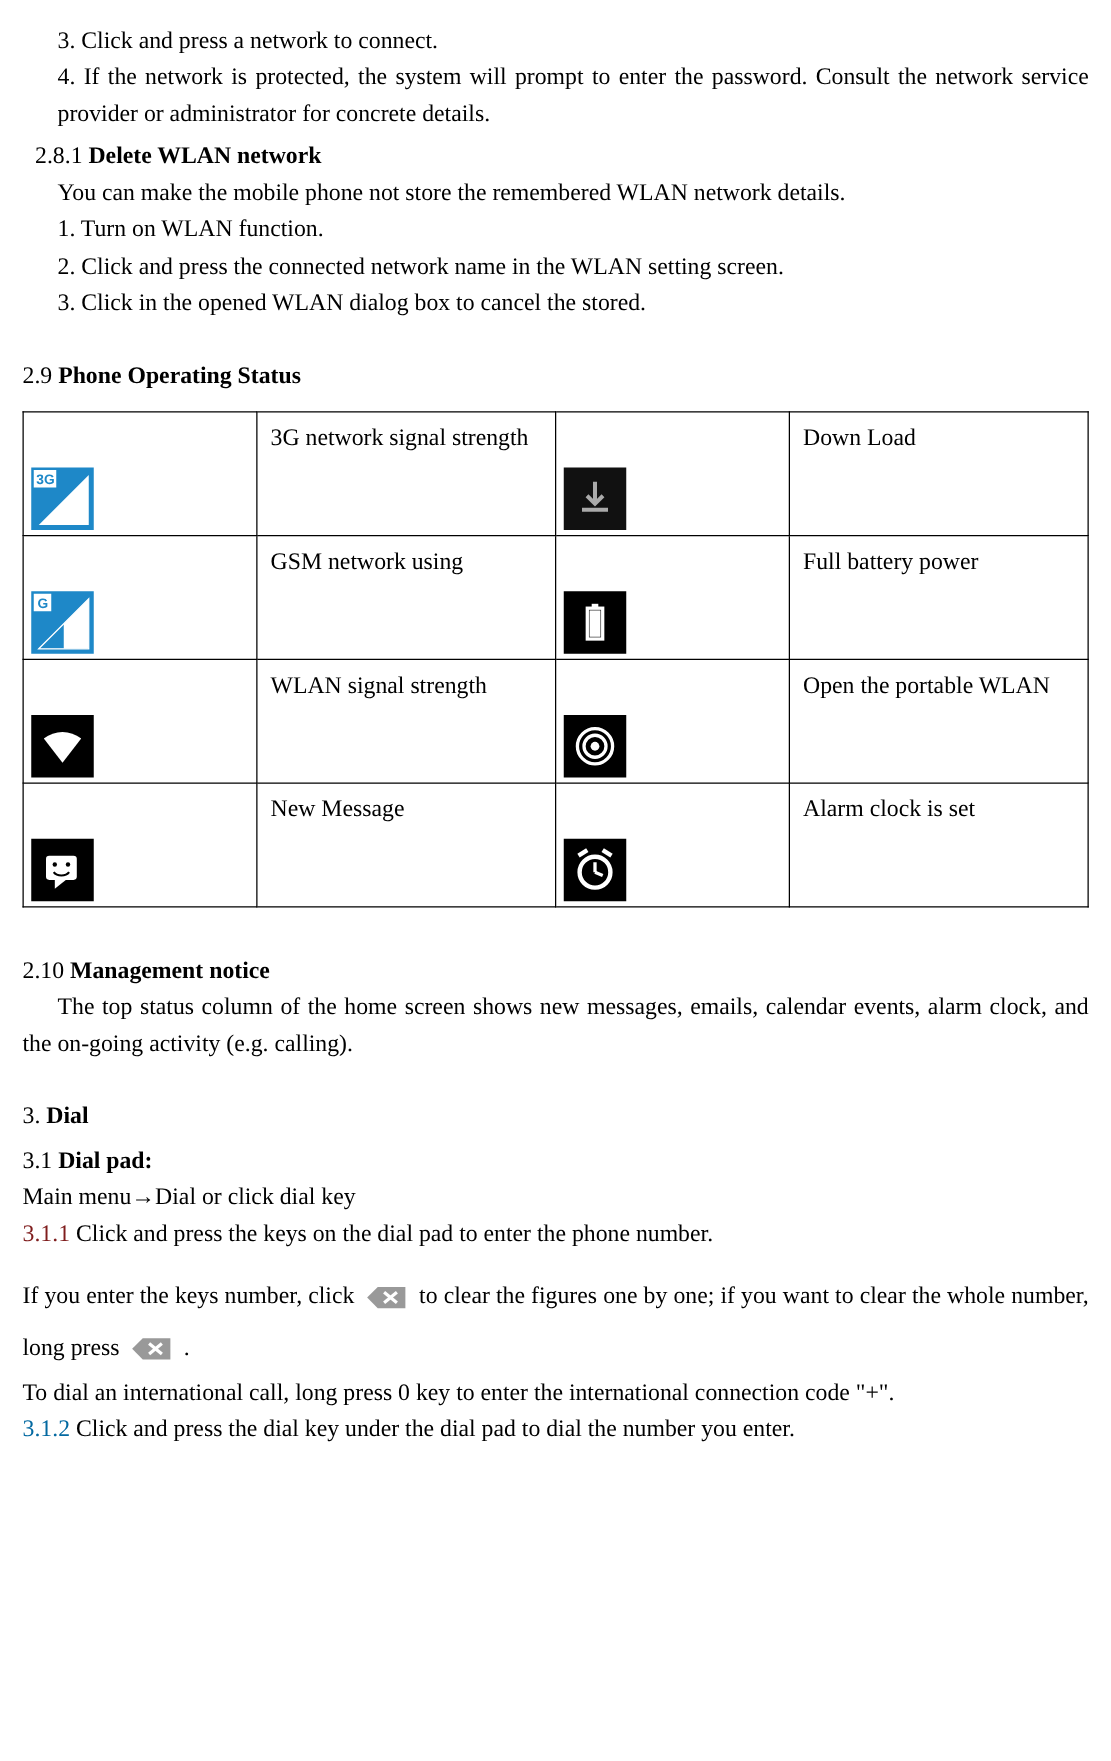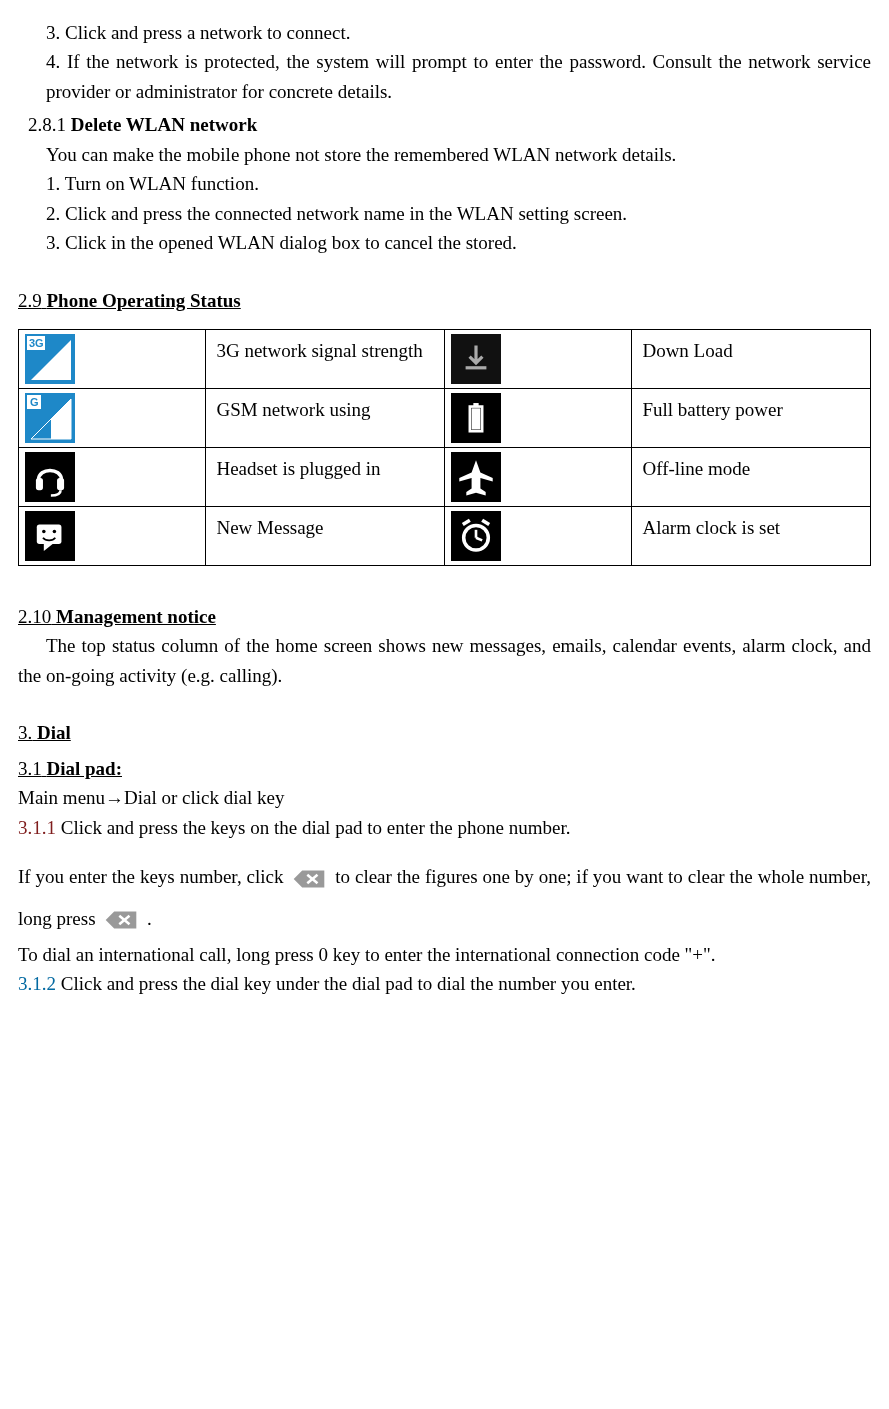--- a/index.html
+++ b/index.html
@@ -10,40 +10,40 @@
     padding: 18px 18px 40px 18px;
     width: 889px;
     box-sizing: border-box;
     line-height: 1.55;
   }
   .indent1 { padding-left: 28px; }
   .justify { text-align: justify; text-justify: inter-word; }
   .section-num { font-weight: normal; }
   .bold { font-weight: bold; }
   .heading-line { padding-left: 10px; margin-top: 4px; }
-  .heading-line.ml0 { padding-left: 0; text-decoration: underline; }
+  .heading-line.ml0 { padding-left: 0; }
   .space-before { margin-top: 28px; }
   .space-before-sm { margin-top: 6px; }
 
   table.status {
     border-collapse: collapse;
     width: 100%;
     margin-top: 14px;
   }
   table.status td {
     border: 1px solid #000;
     vertical-align: top;
     padding: 6px 10px;
   }
   table.status td.icon-cell { width: 22%; padding: 4px 6px; }
   table.status td.desc-cell { width: 28%; }
 
   .icon-box {
     width: 50px; height: 50px;
-    display: flex; align-items: center; justify-content: center;
+    display: flex; align-items: center; justify-content: center; margin-top: 40px;
   }
   .icon-blue { background: #1e88c8; color: #fff; }
   .icon-black { background: #000; color: #fff; }
   .icon-dark { background: #111; color: #fff; }
 
   svg { display:block; }
 
   .backspace {
     display: inline-block;
     width: 34px; height: 22px;
@@ -121,36 +121,35 @@
           <rect x="20" y="14" width="10" height="24" fill="#fff"></rect>
         </svg>
       </div>
     </td>
     <td class="desc-cell">Full battery power</td>
   </tr>
   <tr>
     <td class="icon-cell">
       <div class="icon-box icon-black">
         <svg viewBox="0 0 50 50" width="44" height="44">
-          <path d="M12 28 C12 14 38 14 38 28" fill="none" stroke="#fff" stroke-width="4"></path>
-          <rect x="9" y="26" width="8" height="14" rx="3" fill="#fff"></rect>
-          <rect x="33" y="26" width="8" height="14" rx="3" fill="#fff"></rect>
-          <path d="M37 40 C37 46 28 46 26 46" fill="none" stroke="#fff" stroke-width="3"></path>
-        </svg>
-      </div>
-    </td>
-    <td class="desc-cell">Headset is plugged in</td>
-    <td class="icon-cell">
-      <div class="icon-box icon-black">
-        <svg viewBox="0 0 50 50" width="44" height="44">
-          <path d="M25 6 L30 20 L44 26 L44 30 L30 26 L30 38 L36 42 L36 46 L25 43 L14 46 L14 42 L20 38 L20 26 L6 30 L6 26 L20 20 Z" fill="#fff"></path>
-        </svg>
-      </div>
-    </td>
-    <td class="desc-cell">Off-line mode</td>
+          <path d="M25 40 L8 18 C18 10 32 10 42 18 Z" fill="#fff"></path>
+        </svg>
+      </div>
+    </td>
+    <td class="desc-cell">WLAN signal strength</td>
+    <td class="icon-cell">
+      <div class="icon-box icon-black">
+        <svg viewBox="0 0 50 50" width="44" height="44">
+          <circle cx="25" cy="25" r="4" fill="#fff"></circle>
+          <circle cx="25" cy="25" r="10" fill="none" stroke="#fff" stroke-width="3"></circle>
+          <circle cx="25" cy="25" r="16" fill="none" stroke="#fff" stroke-width="3"></circle>
+        </svg>
+      </div>
+    </td>
+    <td class="desc-cell justify">Open the portable WLAN</td>
   </tr>
   <tr>
     <td class="icon-cell">
       <div class="icon-box icon-black">
         <svg viewBox="0 0 50 50" width="44" height="44">
           <rect x="10" y="12" width="28" height="22" rx="3" fill="#fff"></rect>
           <polygon points="18,34 18,42 28,34" fill="#fff"></polygon>
           <circle cx="18" cy="20" r="2" fill="#000"></circle>
           <circle cx="30" cy="20" r="2" fill="#000"></circle>
           <path d="M17 27 C20 31 28 31 31 27" stroke="#000" stroke-width="2" fill="none"></path>

